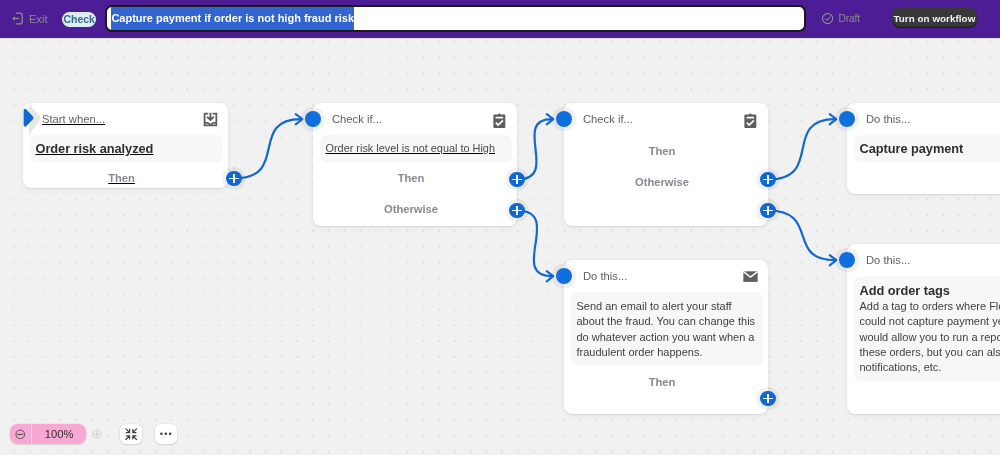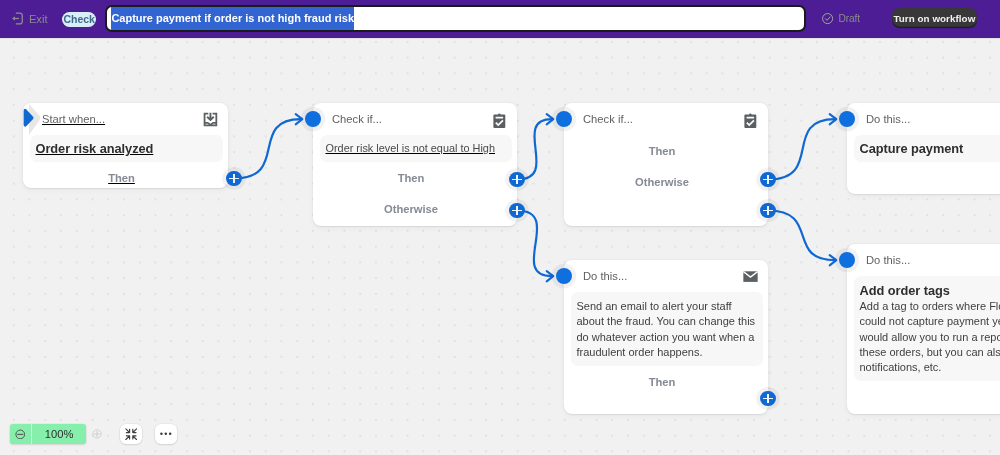--- a/index.html
+++ b/index.html
@@ -92,21 +92,21 @@
   }
   .plus::before { left: 3.2px; top: 7px; width: 9.1px; height: 1.7px; }
   .plus::after { left: 6.9px; top: 3.2px; width: 1.7px; height: 9.1px; }
 
   
   .startmark { position: absolute; }
 
   
   #zoomgroup {
     position: absolute; left: 9.8px; top: 423.5px; height: 20.9px; width: 76.6px; display: flex;
-    background: #86efac; border-radius: 3px;
+    background: #f9a8d4; border-radius: 8px;
     box-shadow: 0 0 0 0.8px rgba(0,0,0,0.045), 0 1px 2px rgba(0,0,0,0.10);
   }
   #zoomgroup .zbtn { width: 20.9px; display: flex; align-items: center; justify-content: center; cursor: pointer; }
   #zoomgroup .sep { width: 1px; background: #e6e6e6; }
   #zoomgroup .pct { flex: 1; display: flex; align-items: center; justify-content: center; font-size: 11.2px; color: #2f2f2f; }
   #zoomin { position: absolute; left: 92px; top: 429px; width: 10px; height: 10px; }
   .sqbtn {
     position: absolute; top: 423.5px; width: 22px; height: 20.9px; background: #fff; border-radius: 6px;
     display: flex; align-items: center; justify-content: center;
     box-shadow: 0 0 0 0.8px rgba(0,0,0,0.045), 0 1px 2px rgba(0,0,0,0.10); cursor: pointer;

